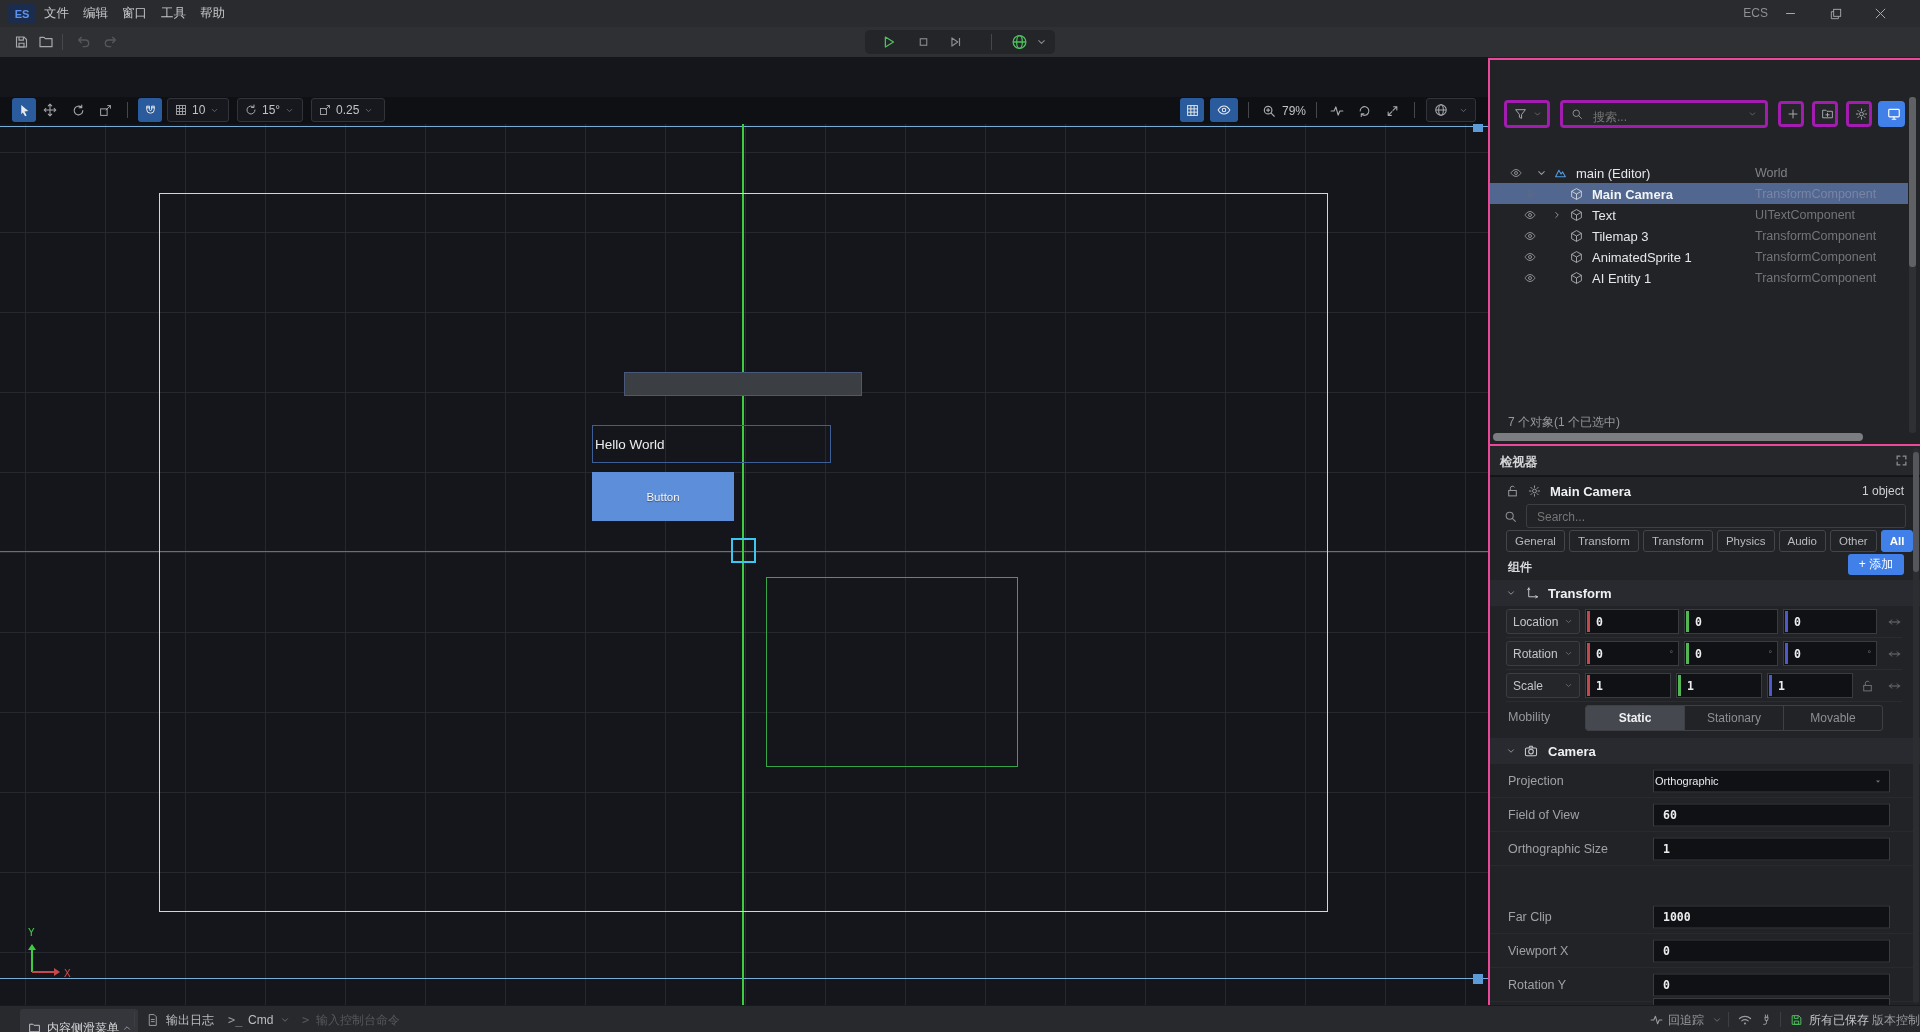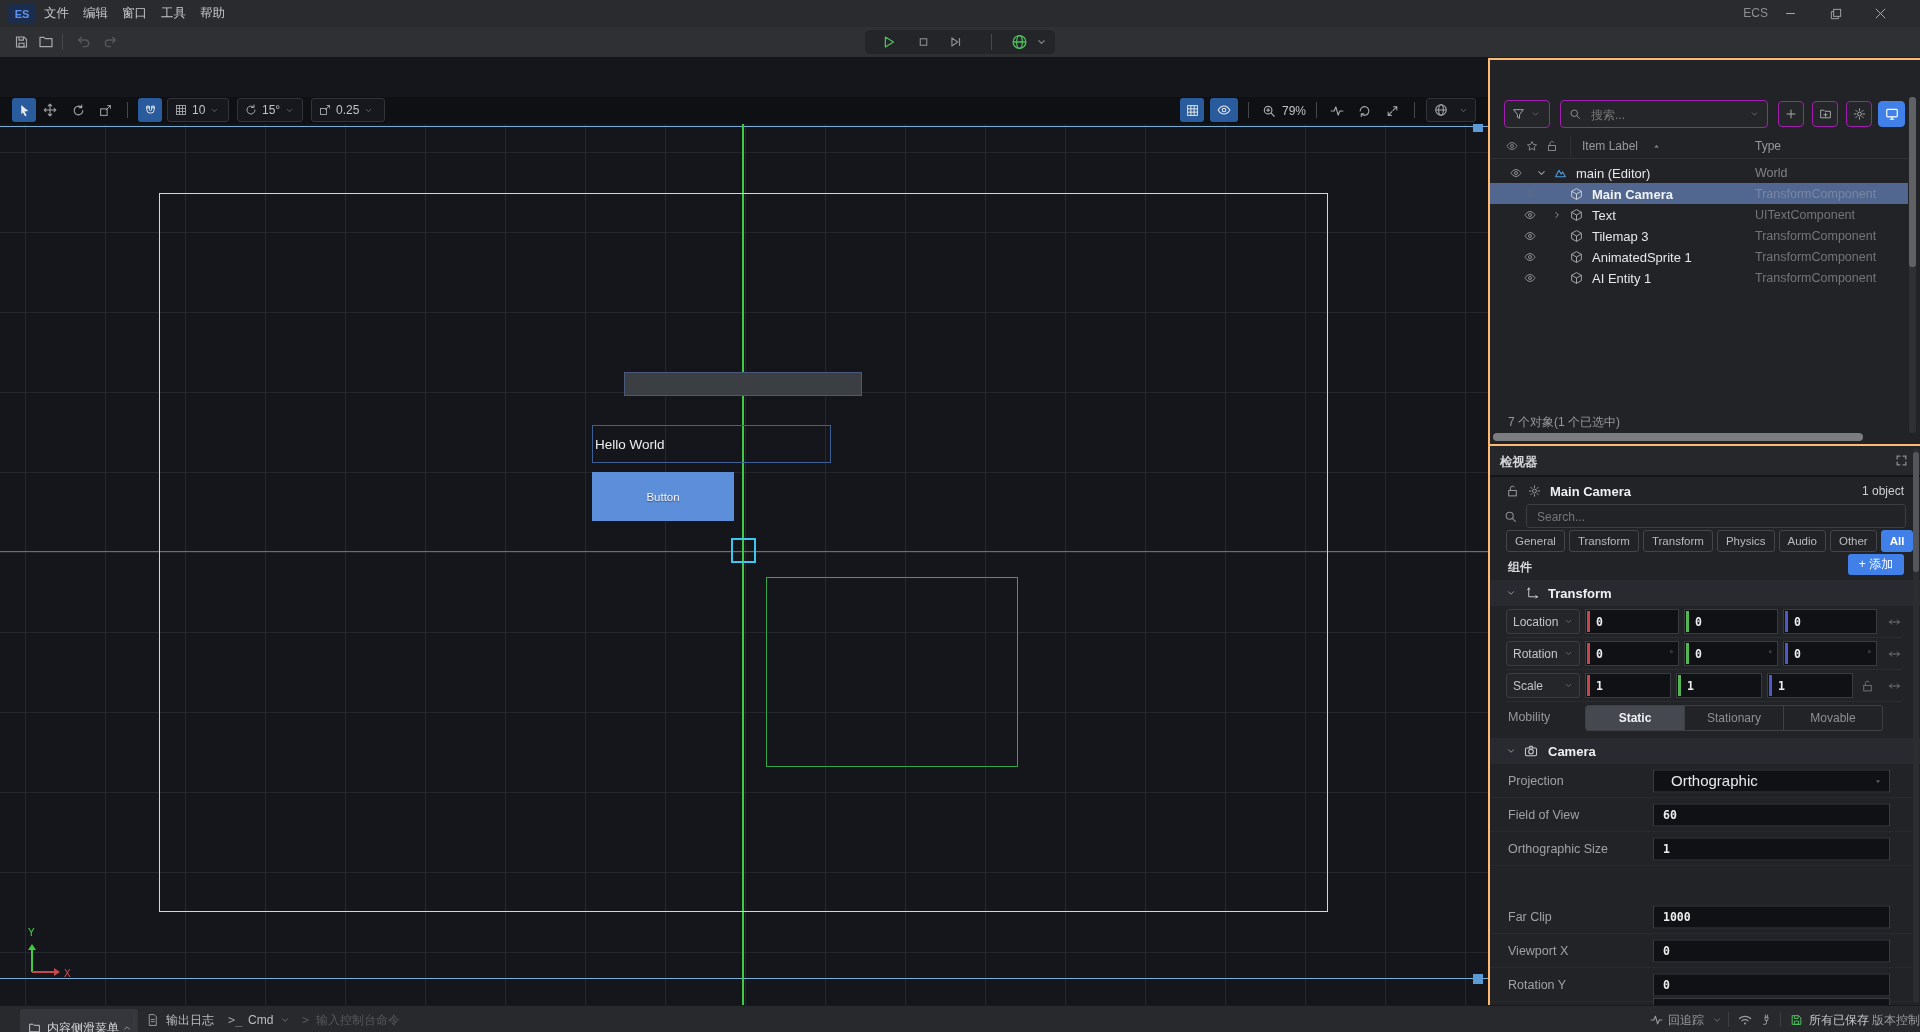--- a/index.html
+++ b/index.html
@@ -1,16 +1,16 @@
 <!DOCTYPE html>
 <html><head>
 <meta charset="utf-8">
 <style>
   html,body{margin:0;padding:0;background:#1b1c1e;}
-  #root{position:relative;width:1920px;height:1032px;background:#fdba74;overflow:hidden;
+  #root{position:relative;width:1920px;height:1032px;background:#ec4899;overflow:hidden;
         font-family:"Liberation Sans","DejaVu Sans",sans-serif;color:#c9cacc;font-size:12.5px;
         -webkit-font-smoothing:antialiased;}
   .abs{position:absolute;}
   .ic{position:absolute;color:#a6a8ac;}
   .ic svg{display:block;width:100%;height:100%;}
   .vc{top:50%;transform:translateY(-50%);}
   .divider-v{position:absolute;width:1px;background:#45474c;}
   .mono{font-family:"DejaVu Sans Mono","Liberation Mono",monospace;}
 
   
@@ -39,21 +39,21 @@
      background-image:linear-gradient(to right,#262830 1px,transparent 1px),
                       linear-gradient(to bottom,#262830 1px,transparent 1px);
      background-size:80px 80px;background-position:25px 28px;}
   .guide-h{position:absolute;left:0;width:1488px;height:1px;background:#78aed6;}
   .guide-sq{position:absolute;left:1473px;width:10px;height:10px;background:#5b9bd8;}
 
   
   #hier{left:1490px;top:60px;width:430px;height:384px;background:#222327;}
   #insp{left:1490px;top:446px;width:430px;height:559px;background:#222327;overflow:hidden;}
   .ptitle-bar{position:absolute;left:0;top:0;width:100%;background:#26272b;border-bottom:2px solid #141519;box-sizing:border-box;}
-  .hctl{position:absolute;border:1px solid #a21caf;border-radius:4px;background:#25262a;box-sizing:border-box;}
+  .hctl{position:absolute;border:3px solid #a21caf;border-radius:4px;background:#25262a;box-sizing:border-box;}
   .hrow{position:absolute;left:0;width:418px;height:21px;}
   .hrow .lbl{position:absolute;top:50%;transform:translateY(-50%);color:#e6e7e9;font-size:13px;white-space:nowrap;}
   .hrow .typ{position:absolute;left:265px;top:50%;transform:translateY(-50%);color:#737579;font-size:12.5px;white-space:nowrap;}
   .tab-chip{height:22px;border:1px solid #43454b;border-radius:3px;color:#b9babd;font-size:11.5px;
             display:flex;align-items:center;padding:0 8px;box-sizing:border-box;white-space:nowrap;}
   .tab-chip.active{background:#4080e8;border-color:#4080e8;color:#fff;font-weight:600;}
   .sect-band{position:absolute;left:0;width:430px;height:26px;background:#292a2f;}
   .tf-label-btn{position:absolute;left:16px;width:74px;height:25px;border:1px solid #3b3d43;border-radius:3px;
             background:#25262a;color:#c4c5c8;font-size:12px;display:flex;align-items:center;
             justify-content:space-between;padding:0 6px;box-sizing:border-box;}
@@ -535,45 +535,20 @@
         </span>
       </div>
     <div class="hctl" style="left:388px;top:41px;width:27px;height:26px;background:#4080e8;border-color:#4080e8">
         <span class="ic vc" style="left:6px;width:14px;height:14px;color:#fff">
           <svg viewBox="0 0 24 24">
             <use href="#i-monitor"></use>
           </svg>
         </span>
       </div>
 
-    <div class="abs" style="left:0;top:74px;width:418px;height:24px;border-bottom:1px solid #2e3034">
-      <span class="ic vc" style="left:16px;width:12px;height:12px;color:#8b8d90">
-          <svg viewBox="0 0 24 24">
-            <use href="#i-eye"></use>
-          </svg>
-        </span>
-      <span class="ic vc" style="left:36px;width:12px;height:12px;color:#8b8d90">
-          <svg viewBox="0 0 24 24">
-            <use href="#i-star"></use>
-          </svg>
-        </span>
-      <span class="ic vc" style="left:56px;width:12px;height:12px;color:#8b8d90">
-          <svg viewBox="0 0 24 24">
-            <use href="#i-lock"></use>
-          </svg>
-        </span>
-      <div class="divider-v" style="left:80px;top:2px;height:20px;background:#2e3034"></div>
-      <span class="abs" style="left:92px;top:50%;transform:translateY(-50%);color:#97989b;font-size:12px">Item Label</span>
-      <span class="ic vc" style="left:162px;width:9px;height:9px;color:#8b8d90">
-          <svg viewBox="0 0 24 24">
-            <use href="#i-caretup"></use>
-          </svg>
-        </span>
-      <span class="abs" style="left:265px;top:50%;transform:translateY(-50%);color:#97989b;font-size:12px">Type</span>
-    </div>
 
     <div class="hrow" style="top:102px">
       <span class="ic vc" style="left:20px;width:12px;height:12px;color:#9a9b9e">
           <svg viewBox="0 0 24 24">
             <use href="#i-eye"></use>
           </svg>
         </span>
       <span class="ic vc" style="left:46px;width:11px;height:11px;color:#9a9b9e">
           <svg viewBox="0 0 24 24">
             <use href="#i-chevdown"></use>
@@ -867,21 +842,21 @@
           <svg viewBox="0 0 24 24">
             <use href="#i-camera"></use>
           </svg>
         </span>
       <span class="abs" style="left:58px;top:50%;transform:translateY(-50%);color:#eef0f2;font-weight:bold;font-size:13px">Camera</span>
     </div>
 
     <div class="cam-row" style="top:318px">
       <span class="clabel">Projection</span>
       <div class="cam-input">
-        <span class="abs" style="left:17px;top:50%;transform:translateY(-50%);color:#e8e9eb;font-size:15px">Orthographic</span>
+        <span class="abs" style="left:1px;top:50%;transform:translateY(-50%);color:#e8e9eb;font-size:11px">Orthographic</span>
         <span class="ic" style="right:7px;top:7px;width:8px;height:8px;color:#6f7174">
             <svg viewBox="0 0 24 24">
               <use href="#i-caret"></use>
             </svg>
           </span>
       </div>
     </div>
     <div class="cam-row" style="top:352px">
       <span class="clabel">Field of View</span>
       <div class="cam-input">

